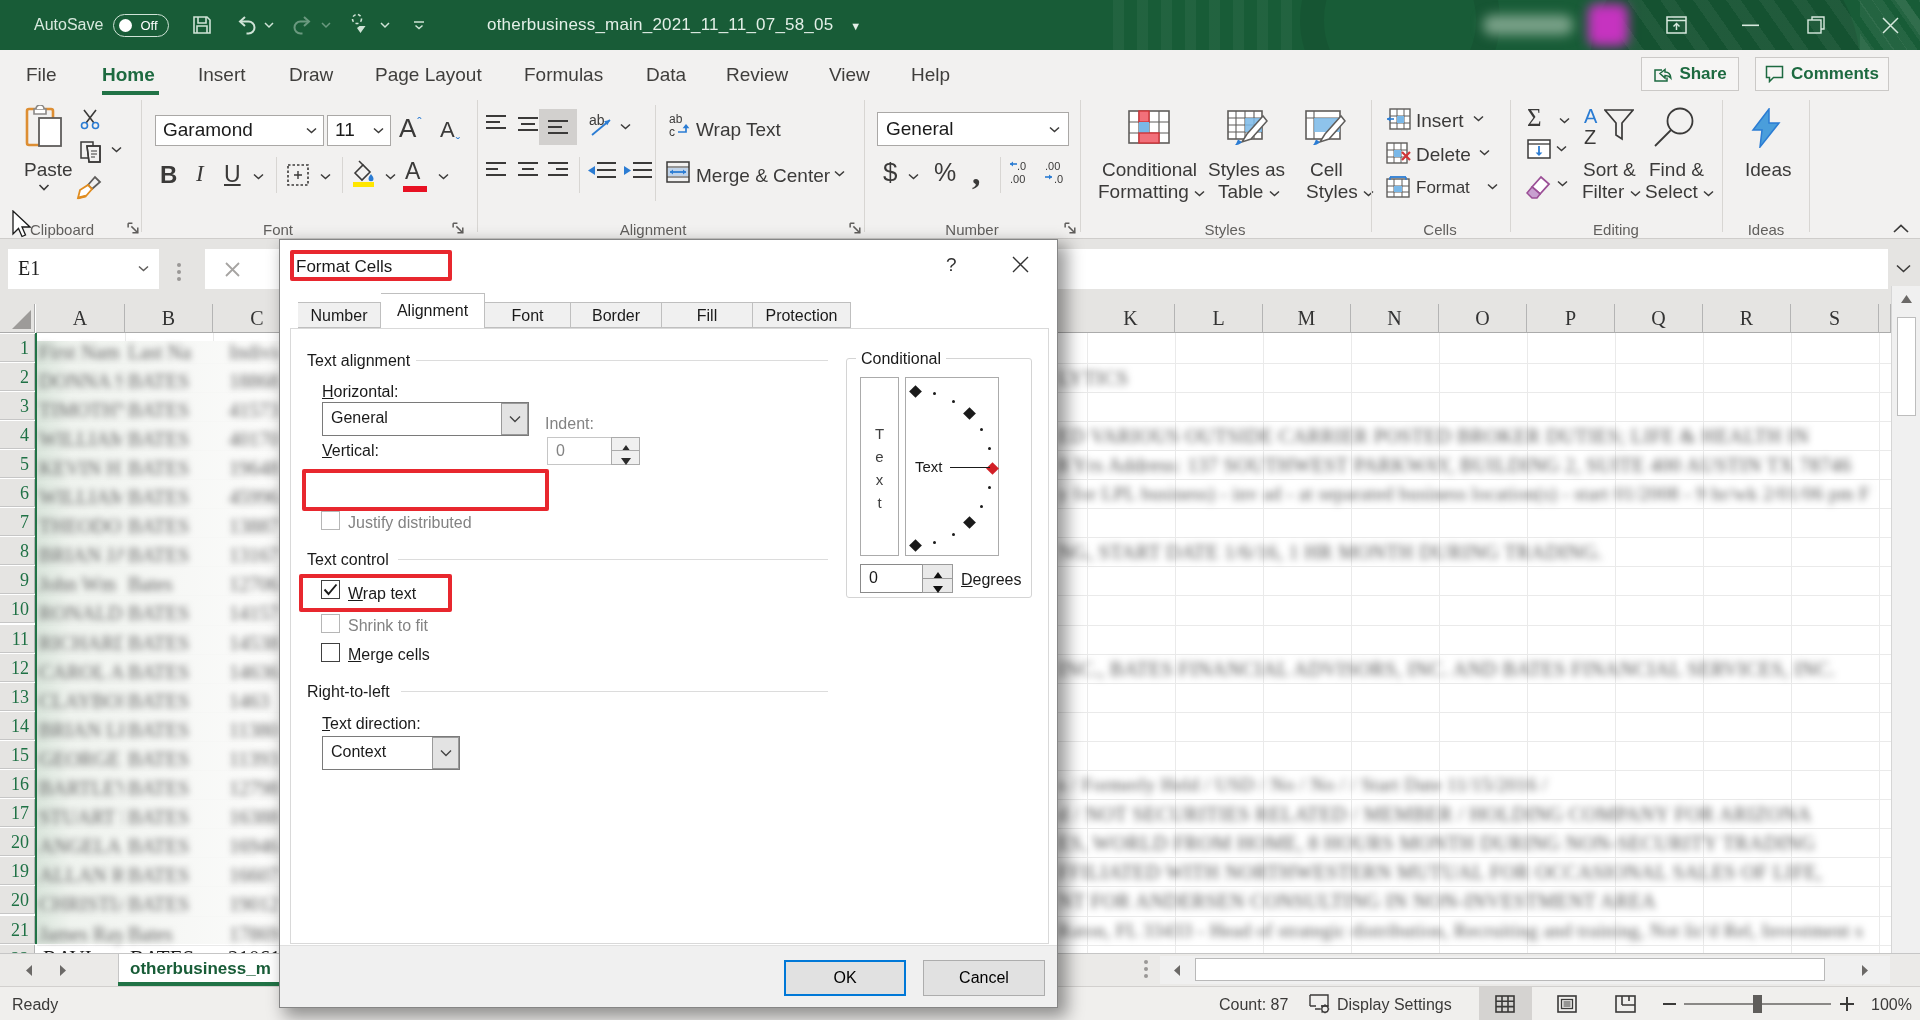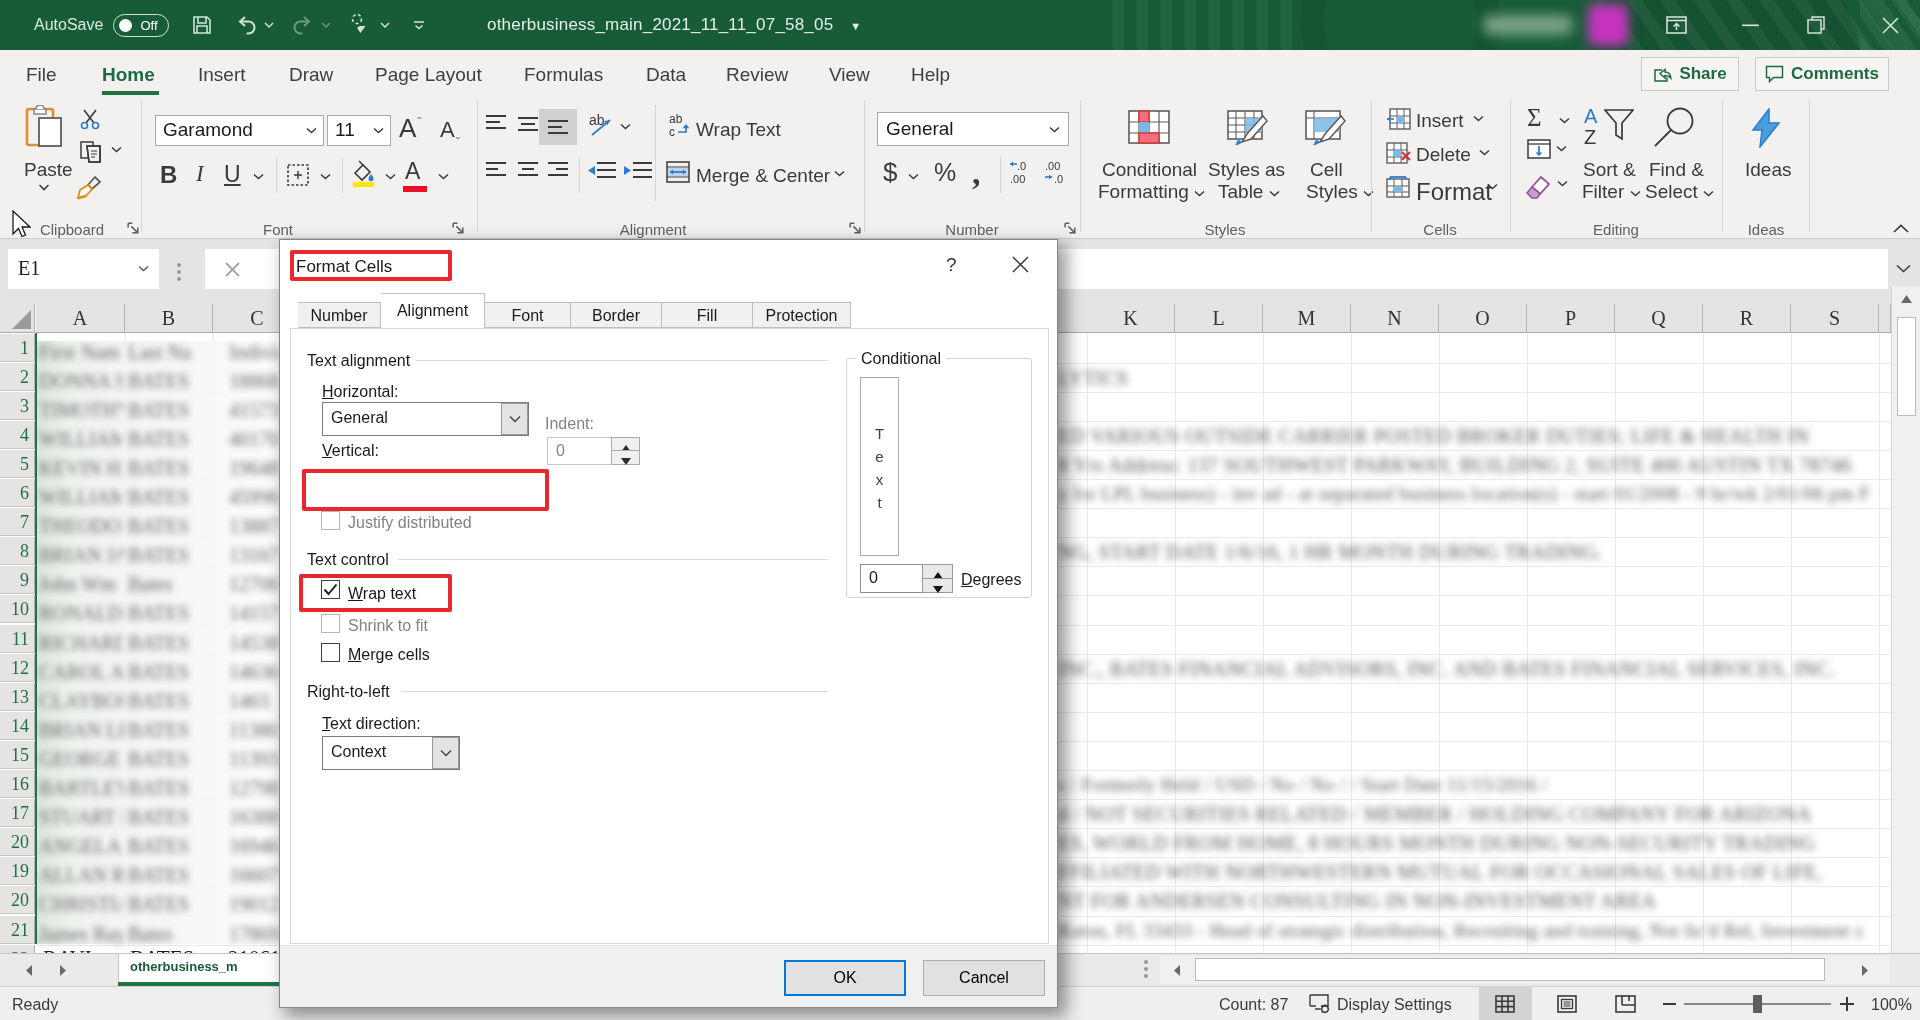--- a/index.html
+++ b/index.html
@@ -166,21 +166,21 @@
         <path d="M12 11h6M12 14h6M12 17h4" stroke-width="1.2"></path>
       </svg>
   <svg class="abs" style="left:111px;top:49px" width="11" height="8" viewBox="0 0 11 8" fill="none" stroke="#3b3a39" stroke-width="1.5">
         <path d="M1 1.5l4.5 4L10 1.5"></path>
       </svg>
   <svg class="abs" style="left:76px;top:76px" width="28" height="28" viewBox="0 0 28 28">
         <path d="M12 12 19 4l5 5-8 7z" fill="#f2f1f0" stroke="#5f5d5b" stroke-width="1.8"></path>
         <path d="M12 12l4 4-6 7-8 2 2-8z" fill="#fff" stroke="#e08c1f" stroke-width="1.8"></path>
         <path d="M2 25l8-2" stroke="#e08c1f" stroke-width="2.5" fill="none"></path>
       </svg>
-  <div class="glabel" style="left:30px;width:84px">Clipboard</div>
+  <div class="glabel" style="left:20px;width:84px">Clipboard</div>
   <svg class="abs" style="left:11px;top:113px;z-index:40" width="20" height="30" viewBox="0 0 20 30">
         <path d="M2 1v23l5.5-5.5 3.5 8 3.5-1.5-3.5-8H19z" fill="#fff" stroke="#1a1a1a" stroke-width="1.3"></path>
       </svg>
   <svg class="glauncher" style="left:126px" width="14" height="14" viewBox="0 0 14 14" fill="none" stroke="#5f5d5b" stroke-width="1.4">
         <path d="M2 2v4M2 2h4"></path>
         <path d="M5 5l6 6"></path>
         <path d="M11 6v5H6"></path>
       </svg>
   <div class="gsep" style="left:141px"></div>
 
@@ -388,21 +388,21 @@
   <svg class="abs" style="left:1479px;top:52px" width="11" height="8" viewBox="0 0 11 8" fill="none" stroke="#3b3a39" stroke-width="1.5">
         <path d="M1 1.5l4.5 4L10 1.5"></path>
       </svg>
   <svg class="abs" style="left:1386px;top:79px" width="25" height="22" viewBox="0 0 25 22">
         <rect x="1" y="3" width="22" height="18" fill="#fff" stroke="#5f5d5b" stroke-width="1.4"></rect>
         <path d="M1 10h22M1 16h22M8 3v18M16 3v18" stroke="#5f5d5b" stroke-width="1"></path>
         <rect x="8" y="10" width="8" height="6" fill="#7ab8e8"></rect>
         <path d="M4 1h16" stroke="#2b7cd3" stroke-width="1.8"></path>
         <path d="M4 1v3M20 1v3" stroke="#2b7cd3" stroke-width="1.4"></path>
       </svg>
-  <div class="rtext" style="left:1416px;top:81px;font-size:24px">Format</div>
+  <div class="rtext" style="left:1416px;top:81px;font-size:17px">Format</div>
   <svg class="abs" style="left:1487px;top:86px" width="11" height="8" viewBox="0 0 11 8" fill="none" stroke="#3b3a39" stroke-width="1.5">
         <path d="M1 1.5l4.5 4L10 1.5"></path>
       </svg>
   <div class="glabel" style="left:1400px;width:80px">Cells</div>
   <div class="gsep" style="left:1510px"></div>
 
   <div class="abs" style="left:1527px;top:7px;font-size:25px;color:#3b3a39;font-family:'Liberation Serif',serif;">Σ</div>
   <svg class="abs" style="left:1559px;top:20px" width="11" height="8" viewBox="0 0 11 8" fill="none" stroke="#3b3a39" stroke-width="1.5">
         <path d="M1 1.5l4.5 4L10 1.5"></path>
       </svg>
@@ -722,21 +722,21 @@
 </div>
 
 <div id="tabbar">
   <svg class="abs" style="left:24px;top:10px" width="10" height="13" viewBox="0 0 10 13">
         <path d="M8 1 2 6.5 8 12z" fill="#6b6967"></path>
       </svg>
   <svg class="abs" style="left:58px;top:10px" width="10" height="13" viewBox="0 0 10 13">
         <path d="M2 1l6 5.5L2 12z" fill="#6b6967"></path>
       </svg>
   <div class="abs" style="left:118px;top:0;width:162px;height:32px;background:#ffffff;border-left:1px solid #c6c6c6;"></div>
-  <div class="abs" style="left:130px;top:5px;font-size:13px;font-weight:bold;color:#185c37;white-space:nowrap;width:149px;overflow:hidden;">otherbusiness_m</div>
+  <div class="abs" style="left:130px;top:5px;font-size:17px;font-weight:bold;color:#185c37;white-space:nowrap;width:149px;overflow:hidden;">otherbusiness_m</div>
   <div class="abs" style="left:118px;top:28px;width:162px;height:4px;background:#217346;"></div>
   <div class="abs" style="left:1144px;top:6px;width:4px;height:4px;background:#9a9896;border-radius:50%"></div>
   <div class="abs" style="left:1144px;top:13px;width:4px;height:4px;background:#9a9896;border-radius:50%"></div>
   <div class="abs" style="left:1144px;top:20px;width:4px;height:4px;background:#9a9896;border-radius:50%"></div>
 
   <div class="abs" style="left:1160px;top:2px;width:730px;height:28px;background:#f0f0f0;">
     <svg class="abs" style="left:12px;top:8px" width="10" height="13" viewBox="0 0 10 13">
           <path d="M8 1 2 6.5 8 12z" fill="#6b6967"></path>
         </svg>
     <div class="abs" style="left:35px;top:2px;width:630px;height:23px;background:#ffffff;border:1px solid #b9b9b9;"></div>
@@ -846,20 +846,39 @@
   </div>
 
   <div class="abs" style="left:566px;top:118px;width:186px;height:240px;border:1px solid #d4d4d4;border-radius:3px;"></div>
   <div class="dlabel" style="left:576px;top:110px;background:#fff;padding:0 5px;">Conditional</div>
   <div class="abs" style="left:580px;top:137px;width:39px;height:179px;border:1px solid #ababab;background:#fff;">
     <div style="position:absolute;left:0;width:37px;text-align:center;top:47px;font-size:15px;color:#404040;">T</div>
     <div style="position:absolute;left:0;width:37px;text-align:center;top:70px;font-size:15px;color:#404040;">e</div>
     <div style="position:absolute;left:0;width:37px;text-align:center;top:93px;font-size:15px;color:#404040;">x</div>
     <div style="position:absolute;left:0;width:37px;text-align:center;top:116px;font-size:15px;color:#404040;">t</div>
   </div>
+  <div class="abs" style="left:625px;top:137px;width:94px;height:179px;border:1px solid #ababab;background:#fff;">
+    <div id="dial">
+          <div style="position: absolute; left: 4.5px; top: 8.5px; width: 9px; height: 9px; background: rgb(26, 26, 26); transform: rotate(45deg);"></div>
+          <div style="position: absolute; left: 27.4291px; top: 14.1237px; width: 3px; height: 3px; background: rgb(26, 26, 26); border-radius: 50%;"></div>
+          <div style="position: absolute; left: 46px; top: 21.816px; width: 3px; height: 3px; background: rgb(26, 26, 26); border-radius: 50%;"></div>
+          <div style="position: absolute; left: 58.9472px; top: 31.0528px; width: 9px; height: 9px; background: rgb(26, 26, 26); transform: rotate(45deg);"></div>
+          <div style="position: absolute; left: 74.184px; top: 50px; width: 3px; height: 3px; background: rgb(26, 26, 26); border-radius: 50%;"></div>
+          <div style="position: absolute; left: 81.8763px; top: 68.5709px; width: 3px; height: 3px; background: rgb(26, 26, 26); border-radius: 50%;"></div>
+          <div style="position: absolute; left: 81.5px; top: 85.5px; width: 9px; height: 9px; background: rgb(210, 32, 39); transform: rotate(45deg);"></div>
+          <div style="position: absolute; left: 81.8763px; top: 108.429px; width: 3px; height: 3px; background: rgb(26, 26, 26); border-radius: 50%;"></div>
+          <div style="position: absolute; left: 74.184px; top: 127px; width: 3px; height: 3px; background: rgb(26, 26, 26); border-radius: 50%;"></div>
+          <div style="position: absolute; left: 58.9472px; top: 139.947px; width: 9px; height: 9px; background: rgb(26, 26, 26); transform: rotate(45deg);"></div>
+          <div style="position: absolute; left: 46px; top: 155.184px; width: 3px; height: 3px; background: rgb(26, 26, 26); border-radius: 50%;"></div>
+          <div style="position: absolute; left: 27.4291px; top: 162.876px; width: 3px; height: 3px; background: rgb(26, 26, 26); border-radius: 50%;"></div>
+          <div style="position: absolute; left: 4.5px; top: 162.5px; width: 9px; height: 9px; background: rgb(26, 26, 26); transform: rotate(45deg);"></div>
+        </div>
+    <span style="position:absolute;left:9px;top:80px;font-size:15px;color:#1a1a1a;">Text</span>
+    <div style="position:absolute;left:44px;top:89px;width:40px;height:1px;background:#1a1a1a;"></div>
+  </div>
   <div class="abs" style="left:580px;top:324px;width:93px;height:29px;background:#fff;border:1px solid #8a8a8a;">
     <span style="position:absolute;left:8px;top:4px;font-size:16px;color:#1a1a1a;">0</span>
     <div style="position:absolute;right:-1px;top:-1px;width:31px;height:15px;border:1px solid #9a9a9a;background:#e9e9e9;"><svg style="margin:3px 0 0 10px" width="10" height="7" viewBox="0 0 10 7">
             <path d="M5 0 10 7H0z" fill="#101010"></path>
           </svg></div>
     <div style="position:absolute;right:-1px;bottom:-1px;width:31px;height:15px;border:1px solid #9a9a9a;background:#e9e9e9;"><svg style="margin:3px 0 0 10px" width="10" height="7" viewBox="0 0 10 7">
             <path d="M5 7 0 0h10z" fill="#101010"></path>
           </svg></div>
   </div>
   <div class="dlabel" style="left:681px;top:331px;"><u class="k">D</u>egrees</div>

